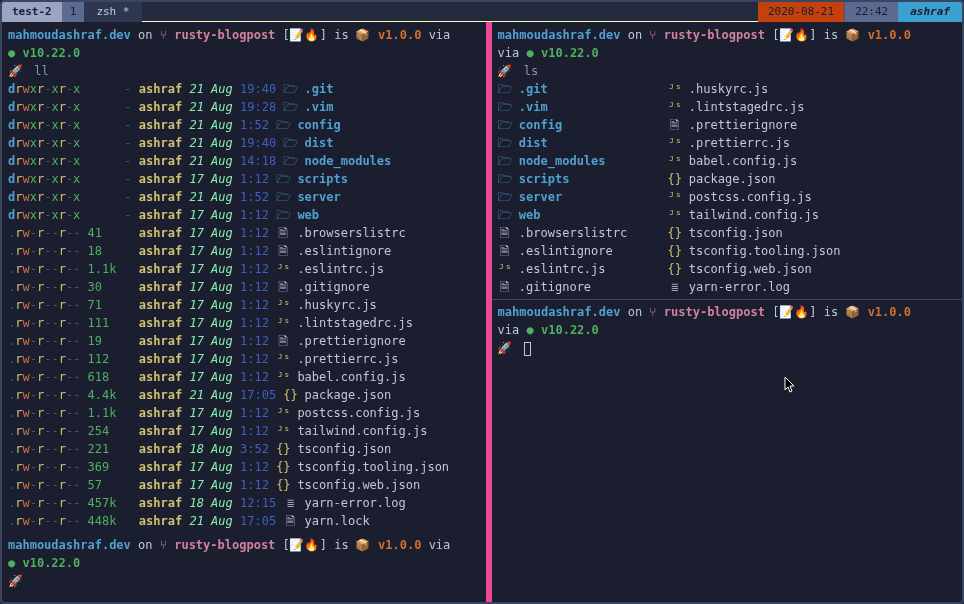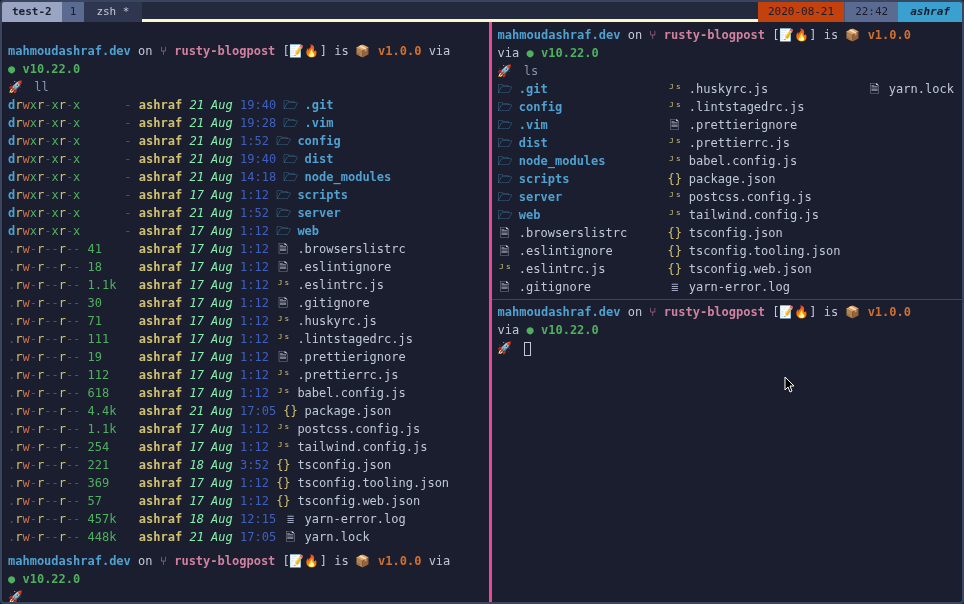--- a/index.html
+++ b/index.html
@@ -10,24 +10,24 @@
     font-size: 12px;
     line-height: 1.5;
     width: 964px;
     height: 604px;
     overflow: hidden;
     border: 2px solid #3a4560;
     border-radius: 4px;
   }
   .titlebar {
     display: flex;
-    align-items: flex-start;
+    align-items: center;
     height: 20px;
     background: #242a3e;
-    border-bottom: 3px solid #fef9c3;
+    border-bottom: 1px solid #fef9c3;
     font-size: 11px;
   }
   .tb-left { display: flex; align-items: center; }
   .tb-seg {
     padding: 0 10px;
     height: 20px;
     line-height: 20px;
     position: relative;
   }
   .tb-session { background: #9aa5c4; color: #1a1e2e; font-weight: bold; }
@@ -36,22 +36,22 @@
   .tb-right { margin-left: auto; display: flex; }
   .tb-date { background: #c2410c; color: #1a1e2e; padding: 0 10px; height:20px; line-height:20px; }
   .tb-time { background: #5a6a90; color: #1a1e2e; padding: 0 10px; height:20px; line-height:20px; border-left:1px solid #46547a; }
   .tb-user { background: #3aa0d0; color: #1a1e2e; padding: 0 12px; height:20px; line-height:20px; font-weight:bold; font-style: italic; }
   .panes {
     display: flex;
     height: calc(100% - 20px);
   }
   .pane-left {
     width: 51%;
-    padding: 20px 6px;
-    border-right: 3px solid #ec4899;
+    padding: 4px 6px;
+    border-right: 6px solid #ec4899;
     overflow: hidden;
   }
   .pane-right {
     width: 49%;
     padding: 4px 6px;
     overflow: hidden;
     position: relative;
   }
   .prompt-line { white-space: nowrap; }
   .pl-host  { color: #50a0d0; font-weight: bold; }
@@ -215,22 +215,22 @@
         <span class="pl-nodedot">●</span>
         <span class="pl-node">v10.22.0</span>
       </div>
       <div class="cmd-line">
         <span class="cmd-rocket">🚀</span>
         <span class="cmd-text">ls</span>
       </div>
       <div class="rgrid">
         <div class="rcol rcol1" id="rcol1">
             <div class="ritem"><span class="ic ic-folder">🗁</span> <span class="name-dir">.git</span></div>
+            <div class="ritem"><span class="ic ic-folder">🗁</span> <span class="name-dir">.vim</span></div>
             <div class="ritem"><span class="ic ic-folder">🗁</span> <span class="name-dir">config</span></div>
-            <div class="ritem"><span class="ic ic-folder">🗁</span> <span class="name-dir">.vim</span></div>
             <div class="ritem"><span class="ic ic-folder">🗁</span> <span class="name-dir">dist</span></div>
             <div class="ritem"><span class="ic ic-folder">🗁</span> <span class="name-dir">node_modules</span></div>
             <div class="ritem"><span class="ic ic-folder">🗁</span> <span class="name-dir">scripts</span></div>
             <div class="ritem"><span class="ic ic-folder">🗁</span> <span class="name-dir">server</span></div>
             <div class="ritem"><span class="ic ic-folder">🗁</span> <span class="name-dir">web</span></div>
             <div class="ritem"><span class="ic ic-file">🗎</span> <span class="name-file">.browserslistrc</span></div>
             <div class="ritem"><span class="ic ic-file">🗎</span> <span class="name-file">.eslintignore</span></div>
             <div class="ritem"><span class="ic ic-js">ᴶˢ</span> <span class="name-file">.eslintrc.js</span></div>
             <div class="ritem"><span class="ic ic-file">🗎</span> <span class="name-file">.gitignore</span></div>
           </div>
@@ -241,23 +241,20 @@
             <div class="ritem"><span class="ic ic-js">ᴶˢ</span> <span class="name-file">.prettierrc.js</span></div>
             <div class="ritem"><span class="ic ic-js">ᴶˢ</span> <span class="name-file">babel.config.js</span></div>
             <div class="ritem"><span class="ic ic-json">{}</span> <span class="name-file">package.json</span></div>
             <div class="ritem"><span class="ic ic-js">ᴶˢ</span> <span class="name-file">postcss.config.js</span></div>
             <div class="ritem"><span class="ic ic-js">ᴶˢ</span> <span class="name-file">tailwind.config.js</span></div>
             <div class="ritem"><span class="ic ic-json">{}</span> <span class="name-file">tsconfig.json</span></div>
             <div class="ritem"><span class="ic ic-json">{}</span> <span class="name-file">tsconfig.tooling.json</span></div>
             <div class="ritem"><span class="ic ic-json">{}</span> <span class="name-file">tsconfig.web.json</span></div>
             <div class="ritem"><span class="ic ic-log">≣</span> <span class="name-file">yarn-error.log</span></div>
           </div>
-        <div class="rcol rcol3" id="rcol3">
-            <div class="ritem"><span class="ic ic-file">🗎</span> <span class="name-file">yarn.lock</span></div>
-          </div>
       </div>
     </div>
 
     <div class="divider-h"></div>
 
     <div class="right-lower">
       <div class="prompt-line">
         <span class="pl-host">mahmoudashraf.dev</span>
         <span class="pl-on">on</span>
         <span class="pl-branch-ic">⑂</span>

